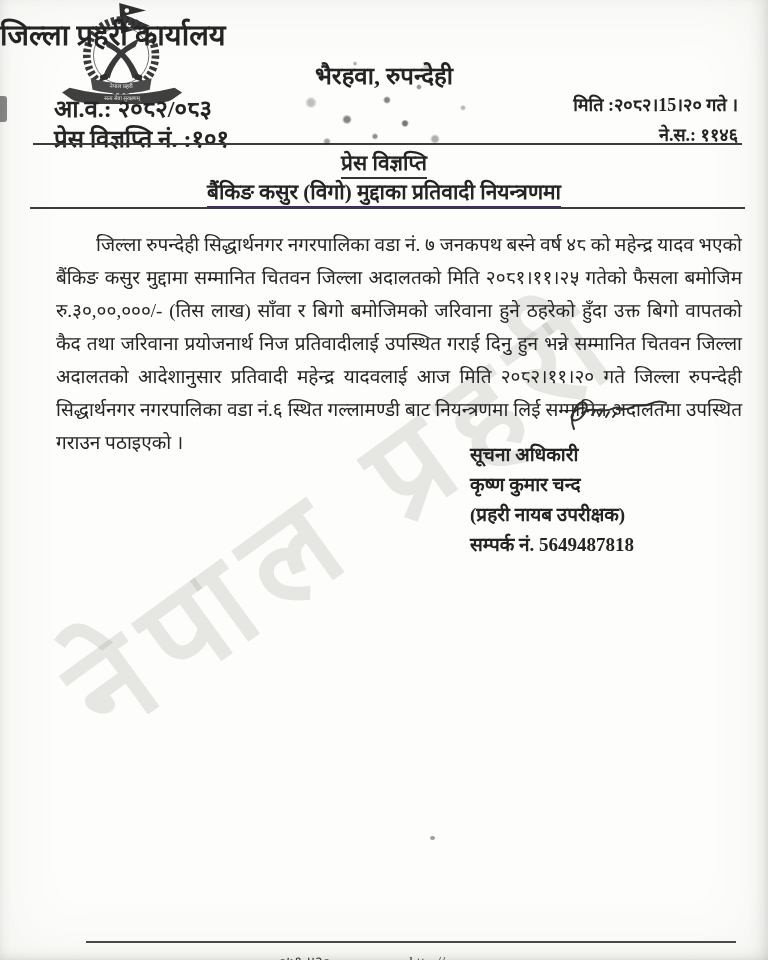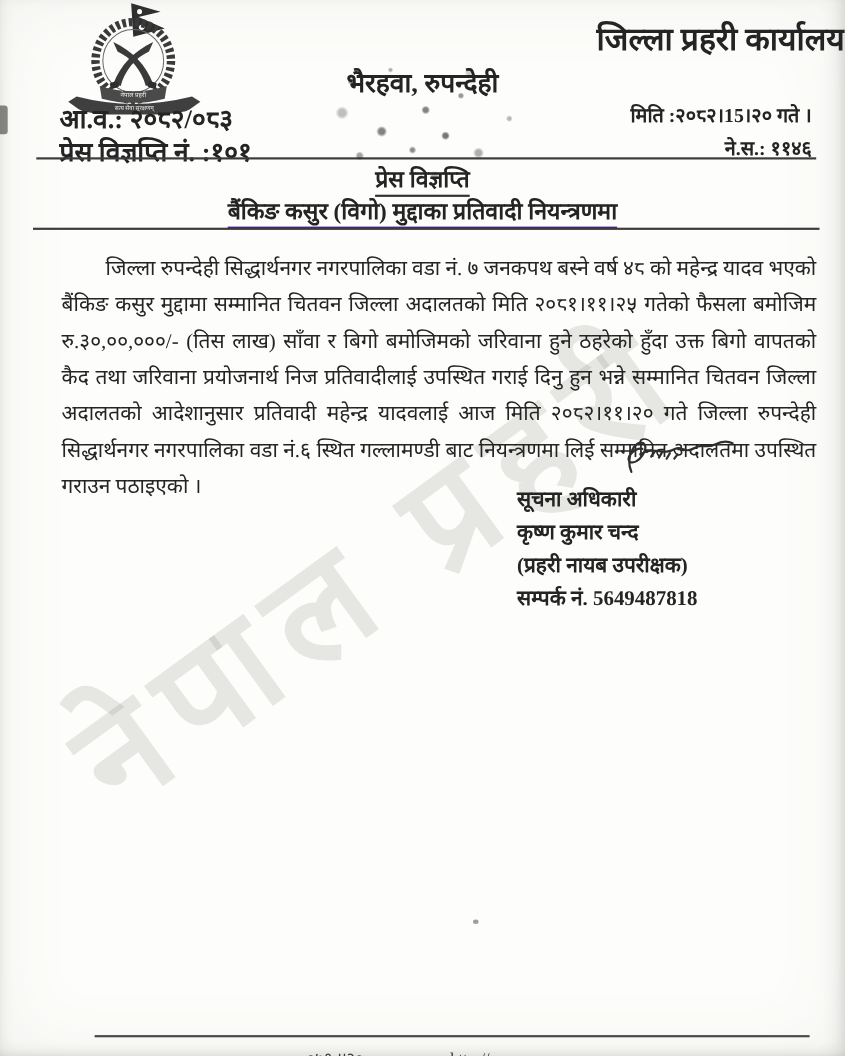--- a/index.html
+++ b/index.html
@@ -15,21 +15,21 @@
   }
   .abs{position:absolute;}
   
   .watermark{
     left:28px;top:630px;font-size:128px;font-weight:bold;white-space:nowrap;
     color:rgba(110,110,108,.16);letter-spacing:18px;
     transform:rotate(-36deg);transform-origin:0 0;z-index:0;user-select:none;
   }
   .content{position:absolute;inset:0;z-index:2;}
   
-  .office-title{left:0;right:0;top:14px;text-align:right;font-size:29px;font-weight:bold;}
+  .office-title{left:0;right:0;top:14px;text-align:left;font-size:29px;font-weight:bold;}
   .office-loc{left:0;right:0;top:58px;text-align:center;font-size:24px;font-weight:bold;}
   .logo{left:62px;top:2px;}
   
   .smudge{
     left:295px;top:48px;width:200px;height:130px;z-index:3;pointer-events:none;
     background:
       radial-gradient(circle at 12% 20%,rgba(30,30,30,.50) 0 1.5px,transparent 3px),
       radial-gradient(circle at 30% 12%,rgba(30,30,30,.35) 0 1px,transparent 2.5px),
       radial-gradient(circle at 46% 40%,rgba(30,30,30,.55) 0 2px,transparent 4px),
       radial-gradient(circle at 62% 30%,rgba(30,30,30,.45) 0 1.5px,transparent 3px),

